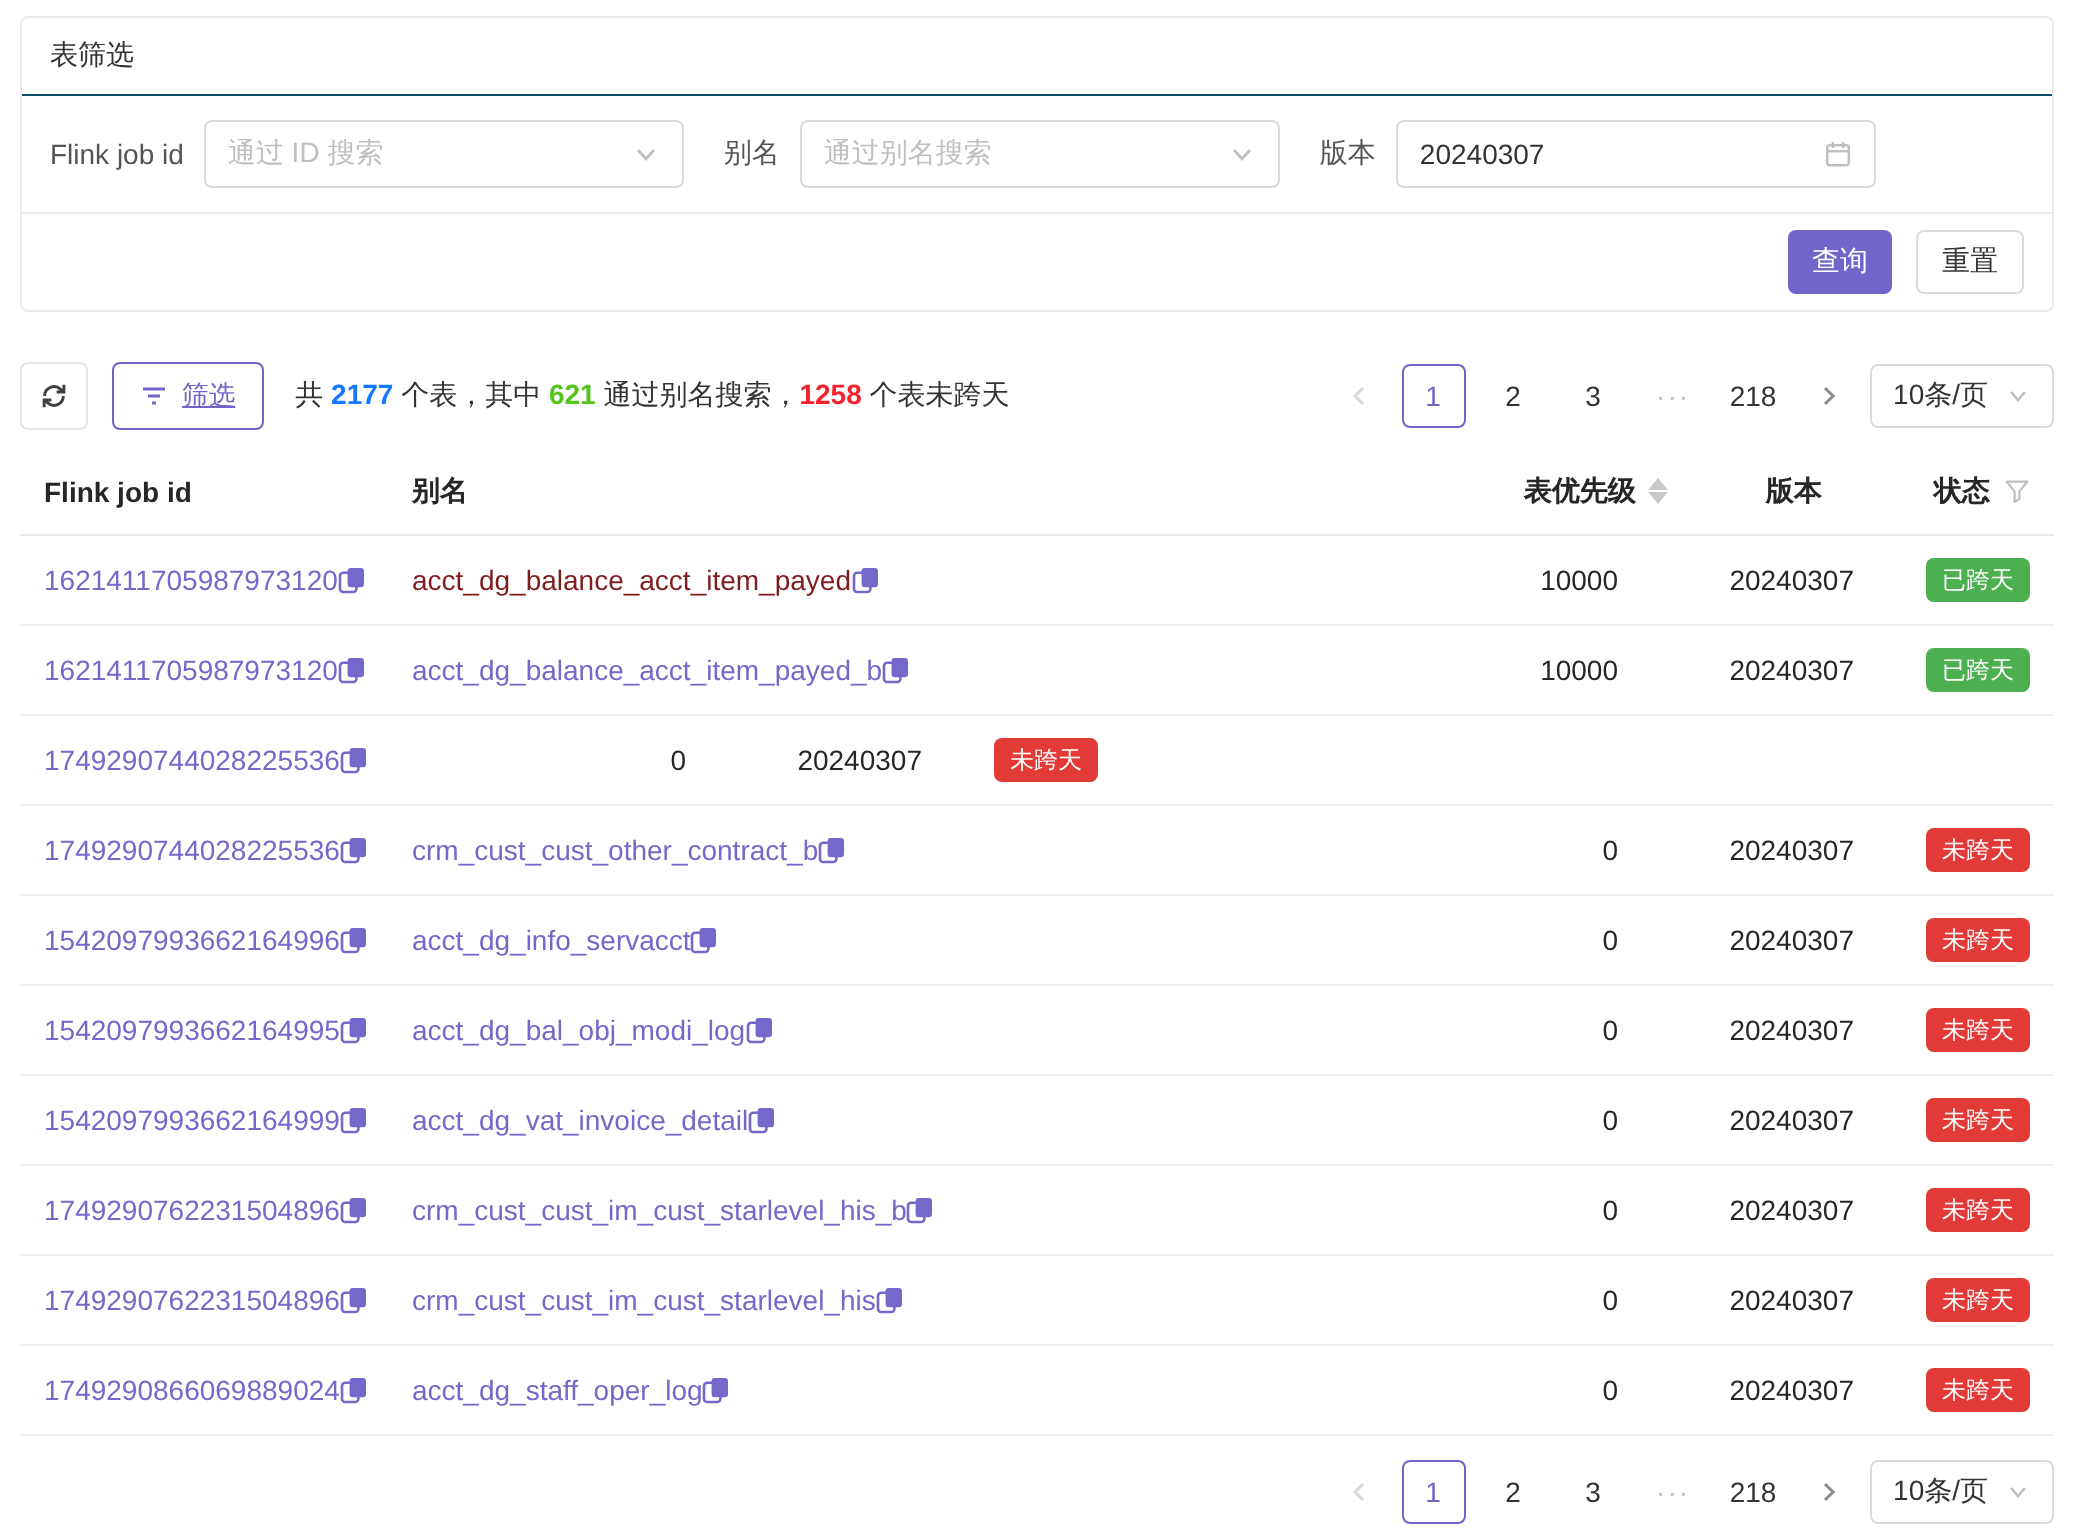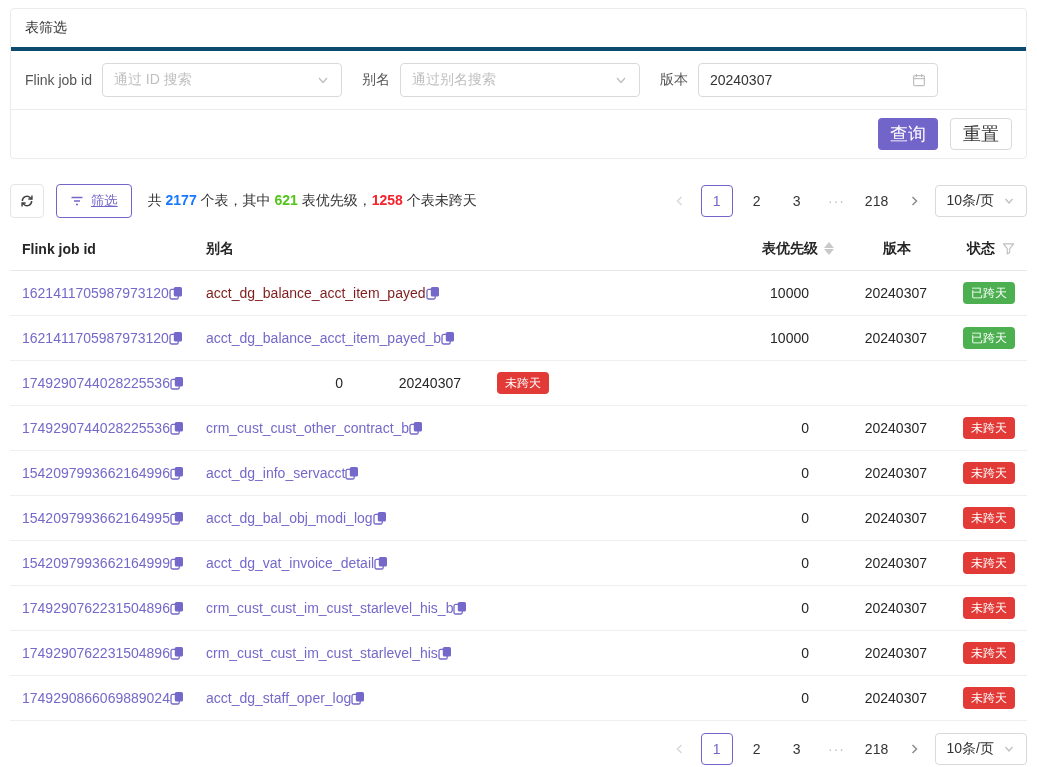--- a/index.html
+++ b/index.html
@@ -6,36 +6,36 @@
   html, body { background: #fff; }
   body {
     width: 1037px; height: 767px; overflow: hidden;
     font-family: "Liberation Sans", "DejaVu Sans", sans-serif;
     font-size: 14px; color: #333;
   }
   .page { padding: 8px 10px 10px 10px; }
 
   
   .card { border: 1px solid #ebebeb; border-radius: 4px; background: #fff; }
-  .card-header { padding: 10px 14px; border-bottom: 4px solid #0c4a6e; color: #333; }
+  .card-header { padding: 10px 14px; border-bottom: 1px solid #0c4a6e; color: #333; }
   .card-form { display: flex; align-items: center; padding: 12px 14px; border-bottom: 1px solid #ebebeb; }
   .form-item { display: flex; align-items: center; }
   .form-item + .form-item { margin-left: 20px; }
   .form-label { margin-right: 10px; color: #555; white-space: nowrap; }
   .control {
     width: 240px; height: 32px; border: 1px solid #d9d9d9; border-radius: 4px;
     display: flex; align-items: center; padding: 16px 11px; background: #fff; cursor: pointer;
   }
   .control .text { flex: 1; white-space: nowrap; overflow: hidden; }
   .placeholder { color: #bfbfbf; }
   .value { color: #333; }
   .ctl-icon { width: 14px; height: 14px; color: #bfbfbf; flex: none; margin-left: 8px; }
   .ctl-icon svg { display: block; width: 100%; height: 100%; }
   .card-actions { display: flex; justify-content: flex-end; gap: 12px; padding: 8px 14px; }
-  .btn { height: 32px; padding: 0 12px; border-radius: 4px; font-size: 18px; cursor: pointer;
+  .btn { height: 32px; padding: 0 12px; border-radius: 4px; font-size: 14px; cursor: pointer;
          border: 1px solid #d9d9d9; background: #fff; color: #333;
          font-family: "Liberation Sans", "DejaVu Sans", sans-serif; }
   .btn-primary { border: none; color: #fff; }
 
   
   .toolbar { display: flex; align-items: center; margin-top: 25px; }
   .icon-btn { width: 34px; height: 34px; border: 1px solid #e5e5e5; border-radius: 4px;
               background: #fff; display: flex; align-items: center; justify-content: center;
               color: #404040; cursor: pointer; }
   .icon-btn svg { width: 16px; height: 16px; display: block; }
@@ -154,21 +154,21 @@
       <span>
         <svg viewBox="0 0 14 14">
             <line x1="1.5" y1="3.5" x2="12.5" y2="3.5" stroke="currentColor" stroke-width="1.5"></line>
             <line x1="4" y1="7" x2="10" y2="7" stroke="currentColor" stroke-width="1.5"></line>
             <line x1="6" y1="10.5" x2="8" y2="10.5" stroke="currentColor" stroke-width="1.5"></line>
           </svg>
       </span>
       <span>筛选</span>
     </button>
 
-    <span class="stats"><span>共 </span><b style="color: rgb(22, 119, 255);">2177</b><span> 个表，其中 </span><b style="color: rgb(82, 196, 26);">621</b><span> 表优先级，</span><b style="color: rgb(245, 34, 45);">1258</b><span> 个表未跨天</span></span>
+    <span class="stats"><span>共 </span><b style="color: rgb(22, 119, 255);">2177</b><span> 个表，其中 </span><b style="color: rgb(82, 196, 26);">621</b><span> 通过别名搜索，</span><b style="color: rgb(245, 34, 45);">1258</b><span> 个表未跨天</span></span>
 
     <span class="spacer"></span>
 
     <div>
   <div class="pagination">
     <span class="page-nav disabled">
       <svg viewBox="0 0 12 12">
               <polyline points="7.5,2 3.5,6 7.5,10" fill="none" stroke="currentColor" stroke-width="1.5"></polyline>
             </svg>
     </span>

